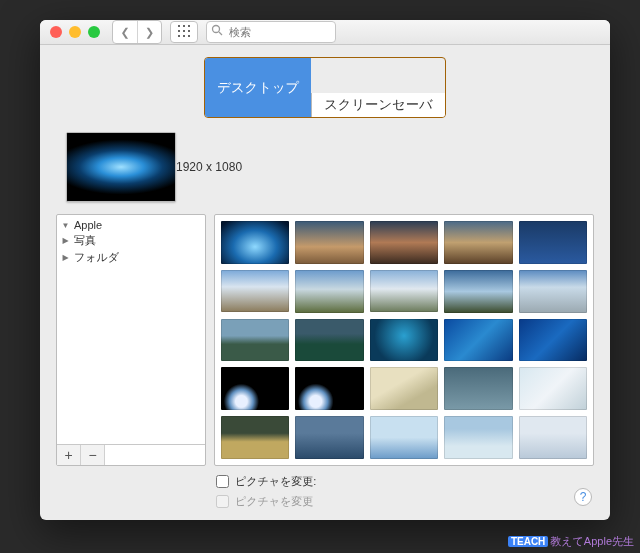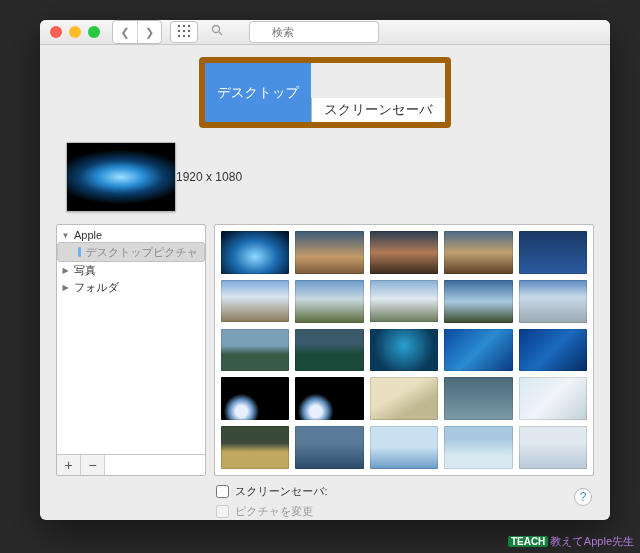--- a/index.html
+++ b/index.html
@@ -12,26 +12,26 @@
   .titlebar { height: 40px; background: linear-gradient(#f6f6f6,#e6e6e6); border-bottom: 1px solid #c8c8c8; display: flex; align-items: center; padding: 0 10px; gap: 8px; }
   .traffic { display: flex; gap: 7px; margin-right: 4px; }
   .dot { width: 12px; height: 12px; border-radius: 50%; }
   .dot.red { background:#ff5f57; } .dot.yellow { background:#ffbd2e; } .dot.green { background:#28c940; }
   .navbtns { display:flex; border:1px solid #c2c2c2; border-radius:4px; overflow:hidden; background:#fff; }
   .navbtn { width:24px; height:22px; display:flex; align-items:center; justify-content:center; font-size:11px; color:#888; border:none; background:transparent; }
   .navbtn + .navbtn { border-left:1px solid #d4d4d4; }
   .gridbtn { width:28px; height:22px; border:1px solid #c2c2c2; border-radius:4px; background:#fff; display:flex; align-items:center; justify-content:center; color:#555; font-size:11px; }
   .title { flex:1; text-align:center; font-size:13px; color:#4a4a4a; }
   .searchwrap { position:relative; }
-  .search { width:130px; height:22px; border:1px solid #c6c6c6; border-radius:4px; padding:0 6px 0 22px; font-size:11px; background:#fff; color:#555;margin-left:43px; }
+  .search { width:130px; height:22px; border:1px solid #c6c6c6; border-radius:4px; padding:0 6px 0 22px; font-size:11px; background:#fff; color:#555; }
   .searchicon { position:absolute; left:5px; top:3px; color:#999; font-size:12px; }
 
   .body { flex:1; padding: 12px 16px 12px 16px; display:flex; flex-direction:column; }
   .tabs { display:flex; justify-content:center; margin-bottom:14px; }
-  .seg { display:flex; border:6px solid #a16207; border-radius:4px; overflow:hidden; font-size:12px; }
+  .seg { display:flex; border:1px solid #a16207; border-radius:4px; overflow:hidden; font-size:12px; }
   .segbtn { padding:3px 12px; background:#fff; color:#333; border:none; }
   .segbtn.active { background:#4a90e2; color:#fff; }
   .segbtn + .segbtn { border-left:1px solid #b8b8b8;margin-top:35px; }
 
   .preview-row { display:flex; align-items:center; padding:0 10px 12px 10px; }
   .preview { width:110px; height:70px; border:1px solid #bbb; background:#000; border-radius:2px; display:flex; align-items:center; justify-content:center; box-shadow:0 1px 2px rgba(0,0,0,.2); overflow:hidden; }
   .nebula { width:100%; height:100%; background: radial-gradient(ellipse 70% 45% at 50% 50%, #9fe0ff 0%, #2a8fd8 30%, #0a3d6b 55%, #000 90%); }
   .dim { font-size:12px; color:#333; }
 
   .mainarea { flex:1; display:flex; gap:8px; min-height:0; }
@@ -50,21 +50,21 @@
   .thumbgrid { display:grid; grid-template-columns: repeat(5, 1fr); gap:6px; }
   .th { width:100%; aspect-ratio: 16/10; border-radius:1px; box-shadow: inset 0 0 0 1px rgba(0,0,0,.12); }
 
   .bottom { padding:8px 0 0 160px; font-size:11px; color:#333; display:flex; flex-direction:column; gap:5px; }
   .row { display:flex; align-items:center; gap:6px; }
   .cb { width:13px; height:13px; }
   .sel { flex:0 0 220px; height:20px; border:1px solid #c2c2c2; border-radius:3px; background:#fff; font-size:11px; padding:0 6px; color:#888; }
   .help { position:absolute; right:18px; bottom:14px; width:18px; height:18px; border-radius:50%; border:1px solid #b8b8b8; background:#fff; color:#4a90e2; font-size:12px; display:flex; align-items:center; justify-content:center; }
 
   .watermark { position:absolute; right:6px; bottom:4px; font-size:11px; color:#b07ad8; }
-  .watermark b { background:#15803d; color:#fff; padding:0 3px; font-size:10px; border-radius:2px; margin-right:2px; }
+  .watermark b { background:#3b82f6; color:#fff; padding:0 3px; font-size:10px; border-radius:2px; margin-right:2px; }
 </style>
 </head>
 <body>
 
 <div class="window">
   <div class="titlebar">
     <div class="traffic">
       <div class="dot red"></div>
       <div class="dot yellow"></div>
       <div class="dot green"></div>
@@ -116,24 +116,20 @@
       <div class="dim">1920 x 1080</div>
     </div>
 
     <div class="mainarea">
       <div class="sidebar">
         <div class="tree" id="tree">
             <div class="treerow">
               <span class="tri">▼</span>
               <span>Apple</span>
             </div>
-            <div class="treerow child sel">
-              <span class="foldericon"></span>
-              <span>デスクトップピクチャ</span>
-            </div>
             <div class="treerow">
               <span class="tri">▶</span>
               <span>写真</span>
             </div>
             <div class="treerow">
               <span class="tri">▶</span>
               <span>フォルダ</span>
             </div>
           </div>
         <div class="addremove">
@@ -168,21 +164,21 @@
             <div class="th" style="background: linear-gradient(rgb(200, 224, 240) 50%, rgb(106, 154, 200) 100%);"></div>
             <div class="th" style="background: linear-gradient(rgb(168, 200, 224) 30%, rgb(216, 232, 240) 70%);"></div>
             <div class="th" style="background: linear-gradient(rgb(224, 232, 240) 40%, rgb(184, 200, 216) 100%);"></div>
           </div>
       </div>
     </div>
 
     <div class="bottom">
       <div class="row">
         <input type="checkbox" class="cb" style="">
-        <span>スクリーンセーバ:</span>
+        <span>ピクチャを変更:</span>
       </div>
       <div class="row">
         <input type="checkbox" class="cb" disabled="" style="">
         <span style="color:#999">ピクチャを変更</span>
       </div>
     </div>
 
     <div class="help">?</div>
   </div>
 </div>

